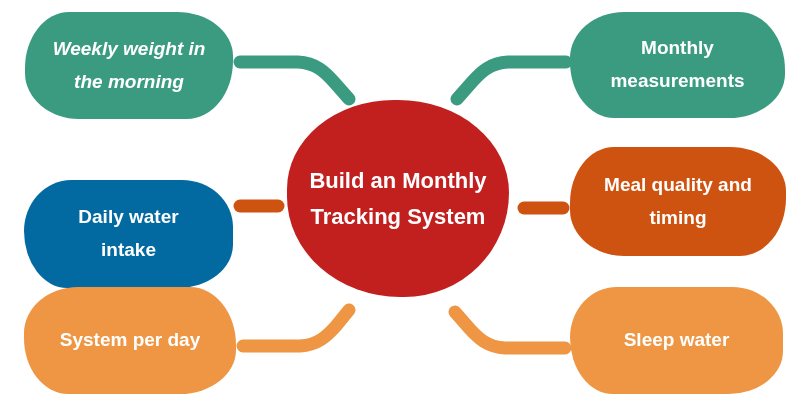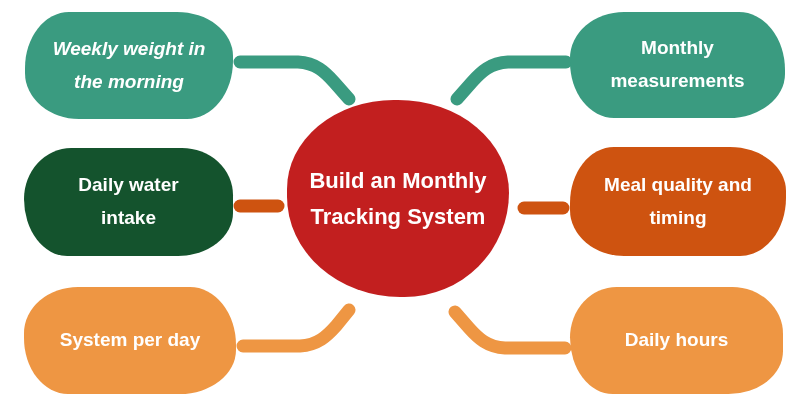--- a/index.html
+++ b/index.html
@@ -84,33 +84,33 @@
   </svg>
 
   <div class="node blob-a pos-tl" style="background: rgb(58, 155, 128);">
     <span class="label lw-tl">Weekly weight in the morning</span>
   </div>
 
   <div class="node blob-b pos-tr" style="background: rgb(58, 155, 128);">
     <span class="label lw-tr">Monthly measurements</span>
   </div>
 
-  <div class="node blob-c pos-ml" style="background: #14532d;">
+  <div class="node blob-c pos-ml" style="background: #0369a1; margin-top: 32px;">
     <span class="label lw-ml">Daily water intake</span>
   </div>
 
   <div class="node blob-a pos-mr" style="background: rgb(206, 83, 16);">
     <span class="label lw-mr">Meal quality and timing</span>
   </div>
 
   <div class="node blob-b pos-bl" style="background: rgb(238, 150, 67);">
     <span class="label">System per day</span>
   </div>
 
   <div class="node blob-c pos-br" style="background: rgb(238, 150, 67);">
-    <span class="label">Daily hours</span>
+    <span class="label">Sleep water</span>
   </div>
 
   <div class="center-node" style="background: rgb(194, 31, 31);">
     <span class="label">Build an Monthly Tracking System</span>
   </div>
 
 </div>
 
 </body></html>

